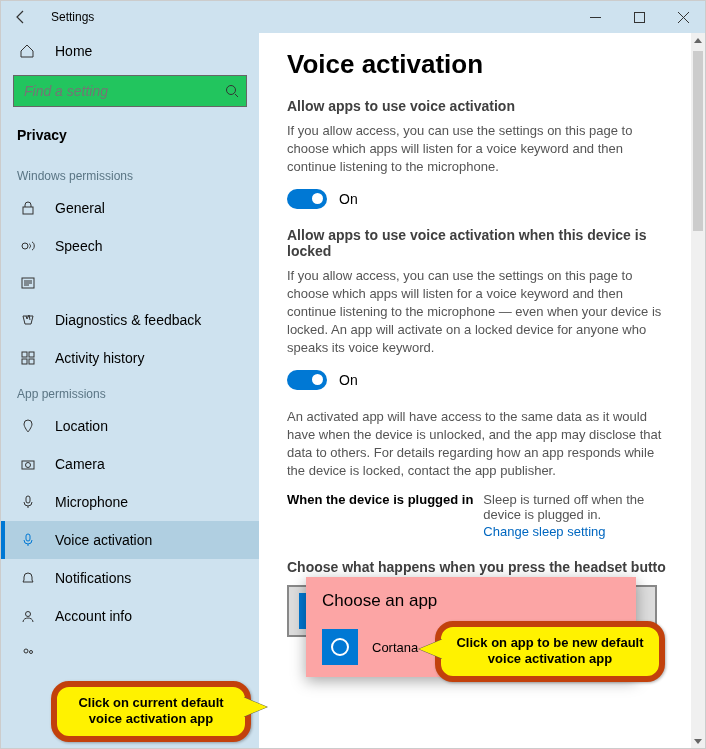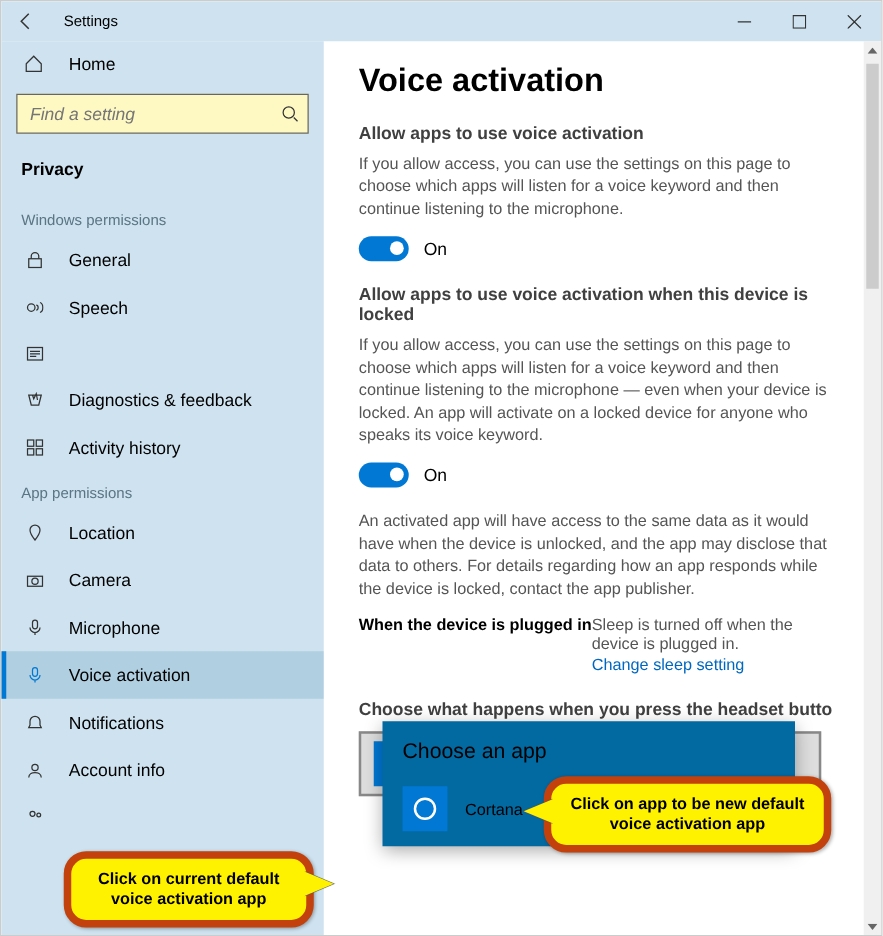--- a/index.html
+++ b/index.html
@@ -8,46 +8,46 @@
 .tb-back{width:40px;height:32px;display:flex;align-items:center;justify-content:center;cursor:pointer}
 .tb-title{font-size:12px;color:#000;margin-left:10px;flex:1}
 .tb-btns{display:flex}
 .tb-btn{width:44px;height:32px;display:flex;align-items:center;justify-content:center;cursor:pointer}
 .tb-btn svg{stroke:#333}
 .main{display:flex;height:calc(100% - 32px)}
 .sidebar{width:258px;background:#cee2ef;padding:0;overflow-y:auto;position:relative}
 .home{padding:10px 16px 10px 18px;display:flex;align-items:center;cursor:pointer}
 .home .icon{width:18px;margin-right:18px}
 .home span.lbl{font-size:14px;color:#000}
-.search{margin:6px 12px 12px 12px;border:1px solid #666;height:32px;display:flex;align-items:center;background:#fef9c3}
+.search{margin:6px 12px 12px 12px;border:1px solid #666;height:32px;display:flex;align-items:center;background:#22c55e}
 .search input{flex:1;border:none;background:transparent;padding:0 10px;font-size:14px;outline:none;font-style:italic;color:#555}
 .search .sicon{width:28px;display:flex;justify-content:center}
 .cat{padding:8px 12px 16px 16px;font-size:14px;font-weight:600;color:#000}
 .grp{padding:10px 12px 6px 16px;font-size:12px;color:#5a7584}
 .nav-item{padding:11px 16px 11px 18px;display:flex;align-items:center;cursor:pointer;position:relative}
 .nav-item.sel{background:#b0cfe1}
 .nav-item.sel::before{content:'';position:absolute;left:0;top:0;bottom:0;width:4px;background:#0078d4}
 .nav-item .icon{width:18px;margin-right:18px;display:flex;justify-content:center}
 .nav-item .lbl{font-size:14px;color:#000}
 .content{flex:1;padding:16px 28px 0 28px;position:relative;overflow:hidden}
 .content h1{font-size:26px;font-weight:600;margin-bottom:18px;color:#000}
 .content h2{font-size:14px;font-weight:600;margin-bottom:8px;color:#404040}
 .content p.desc{font-size:13px;color:#555;line-height:1.4;margin-bottom:12px;max-width:380px}
 .toggle-row{display:flex;align-items:center;margin-bottom:18px}
 .toggle{width:40px;height:20px;border-radius:10px;background:#0078d4;position:relative;cursor:pointer;margin-right:12px}
 .toggle .knob{width:11px;height:11px;border-radius:50%;background:#fff;position:absolute;right:4px;top:4.5px}
 .toggle-row .tlbl{font-size:14px;color:#000}
 .plug-row{display:flex;font-size:13px;margin-bottom:20px;max-width:380px}
-.plug-row .l{font-weight:600;color:#000;flex-shrink:0}
+.plug-row .l{font-weight:600;color:#000;margin-right:10px;flex-shrink:0}
 .plug-row .r{color:#555}
 .plug-row .r a{color:#0067c0;text-decoration:none;display:block;margin-top:2px}
 .app-sel{margin-top:10px;border:2px solid #888;background:#ddd;padding:7px 10px;display:flex;align-items:center;height:52px;width:370px;cursor:pointer}
 .app-sel .tile,.popup-item .tile{width:36px;height:36px;background:#0078d4;display:flex;align-items:center;justify-content:center;margin-right:14px}
 .app-sel .name{font-size:14px;color:#000}
-.popup{position:absolute;left:305px;top:576px;width:330px;background:#0369a1;box-shadow:0 4px 14px rgba(0,0,0,.35);padding:14px 16px 6px 16px}
+.popup{position:absolute;left:305px;top:576px;width:330px;background:#fca5a5;box-shadow:0 4px 14px rgba(0,0,0,.35);padding:14px 16px 6px 16px}
 .popup h3{font-size:17px;font-weight:400;color:#000;margin-bottom:12px}
 .popup-item{display:flex;align-items:center;padding:6px 0;cursor:pointer}
 .popup-item .name{font-size:13px;color:#000}
 .callout{position:absolute;background:#fff200;border:6px solid #c2410c;border-radius:18px;padding:8px 14px;font-size:13px;font-weight:600;color:#000;text-align:center;line-height:1.25;box-shadow:1px 1px 3px rgba(0,0,0,.3)}
 .callout .tail{position:absolute;width:0;height:0}
 .c1{left:50px;top:680px;width:200px}
 .c1 .tail{right:-22px;top:10px;border-top:10px solid transparent;border-bottom:10px solid transparent;border-left:24px solid #fff200;filter:drop-shadow(1px 0 0 #555)}
 .c2{left:434px;top:620px;width:230px}
 .c2 .tail{left:-22px;top:12px;border-top:10px solid transparent;border-bottom:10px solid transparent;border-right:24px solid #fff200;filter:drop-shadow(-1px 0 0 #555)}
 .scrollbar{position:absolute;right:0;top:32px;width:14px;height:calc(100% - 32px);background:#f0f0f0}

